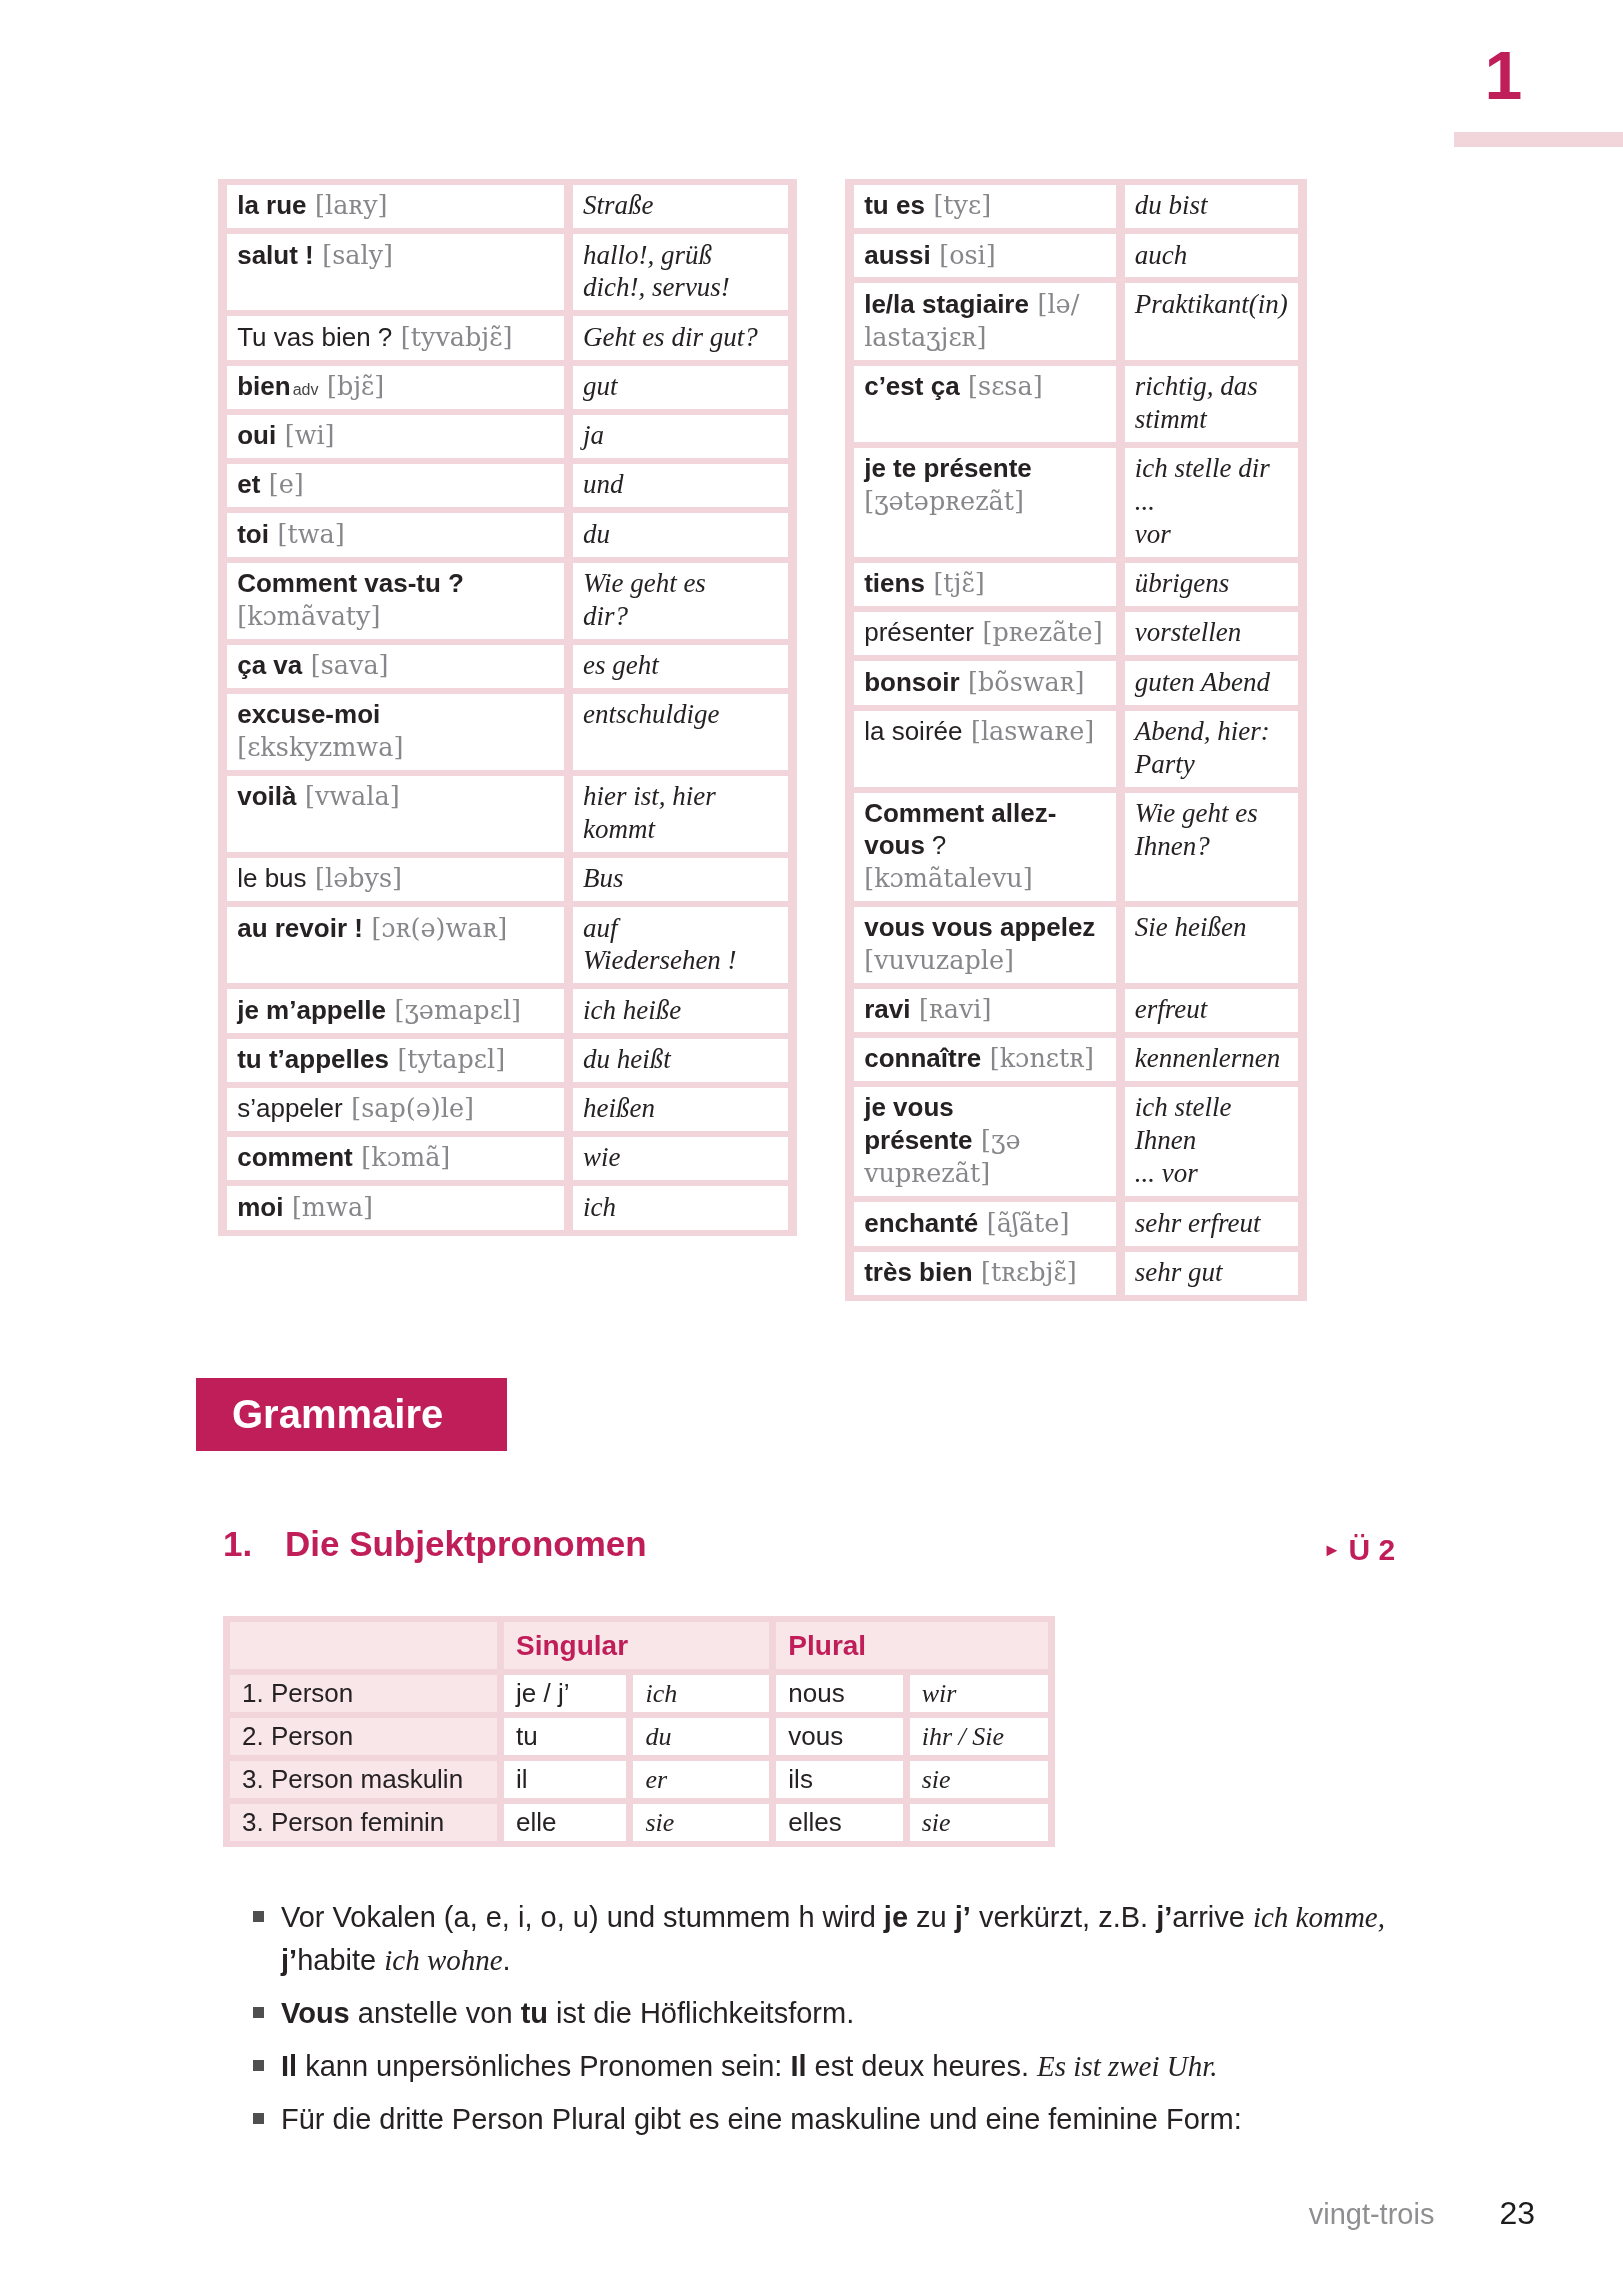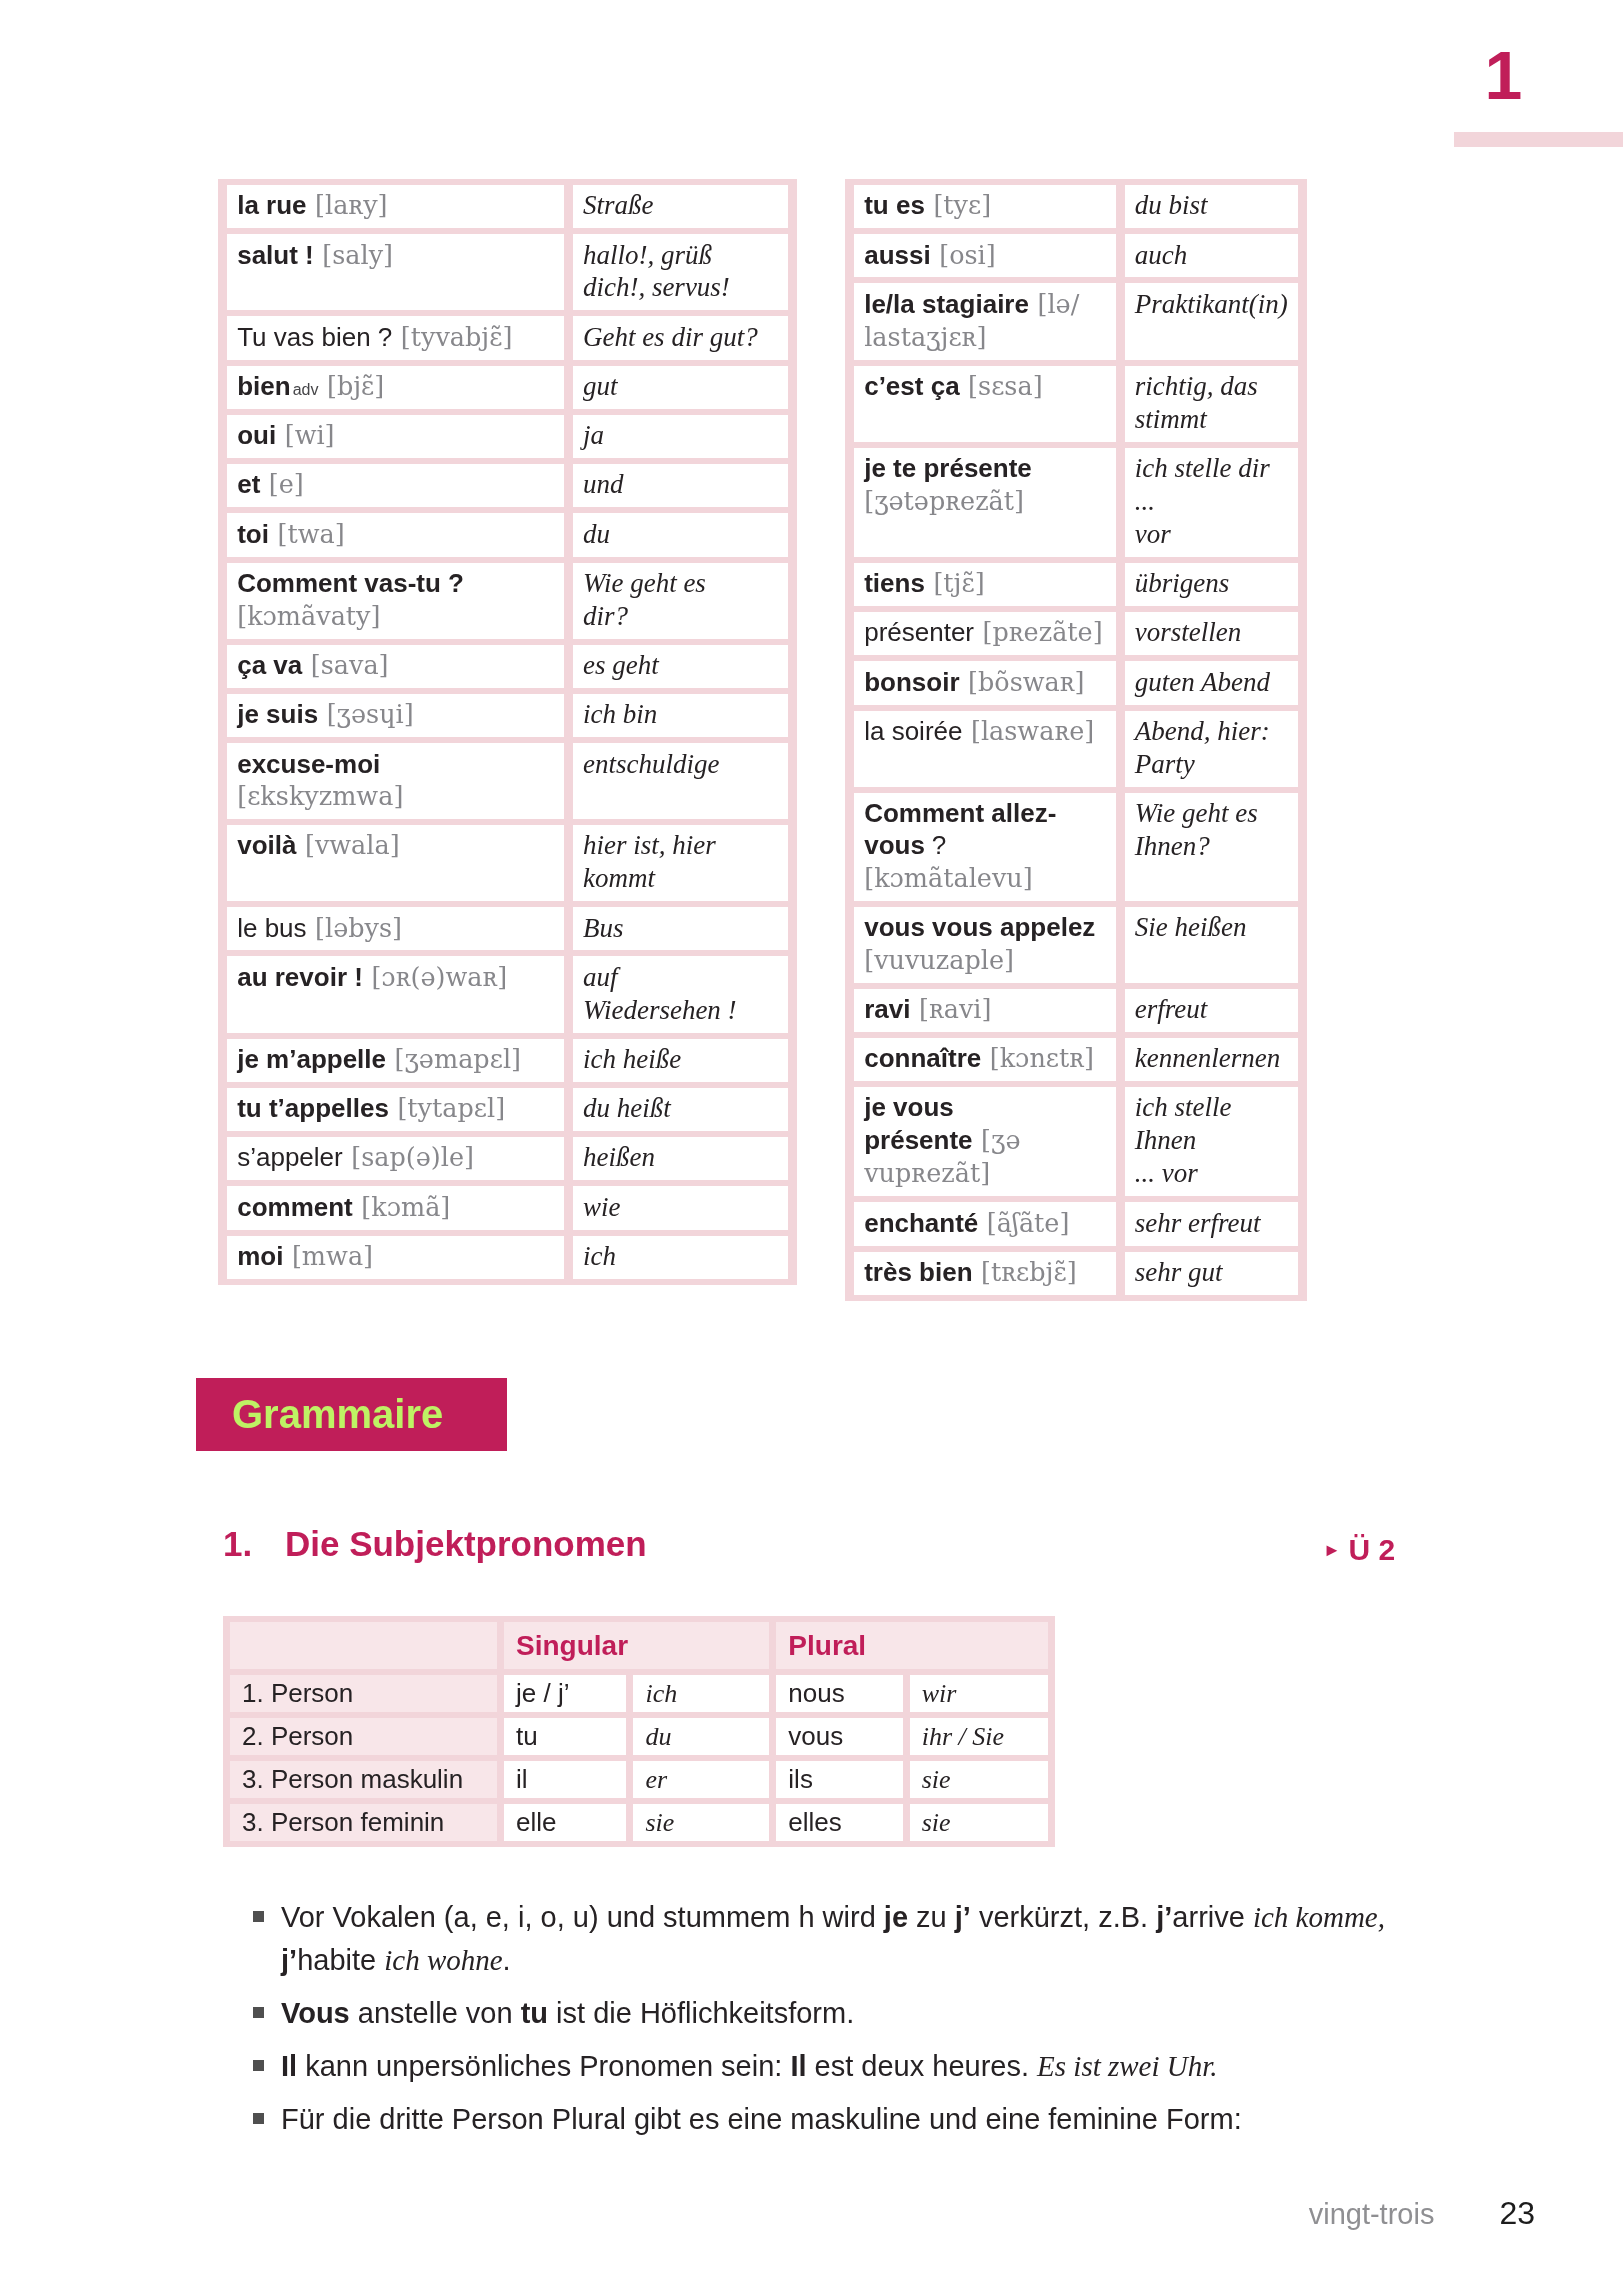--- a/index.html
+++ b/index.html
@@ -32,21 +32,21 @@
   .suffix{font-weight:normal;font-size:26px;margin-left:6.8px;}
   .ipa{font-family:"DejaVu Serif","DejaVu Sans",serif;font-weight:normal;
     color:var(--ipa-gray);font-size:25.5px;margin-left:8.5px;}
   .ipa.block{display:block;margin-left:0;margin-top:1.7px;}
   .de-cell{font-family:"Liberation Serif",serif;font-style:italic;font-size:27px;
     line-height:1.22;white-space:pre-line;padding-top:5.1px;}
 
   
   .grammaire-box{position:absolute;left:196px;top:1378px;width:311px;height:73px;
     background:var(--accent);display:flex;align-items:center;padding-left:36px;}
-  .grammaire-box span{color:#bef264;font-size:40px;font-weight:bold;}
+  .grammaire-box span{color:#ffffff;font-size:40px;font-weight:bold;}
 
   
   .subsection{position:absolute;left:223px;top:1524px;margin:0;
     font-size:35px;font-weight:bold;color:var(--accent);}
   .ss-num{margin-right:23px;}
 
   
   .exercise-ref{position:absolute;left:1323px;top:1533px;color:var(--accent);
     font-size:30px;font-weight:bold;white-space:nowrap;}
   .marker{font-size:18px;position:relative;top:-4.3px;margin-right:7.7px;}
@@ -120,24 +120,20 @@
             <td class="de-cell">du</td>
           </tr>
           <tr>
             <td class="fr-cell"><span class="fr">Comment vas-tu ?</span><span class="ipa block">[kɔmãvaty]</span></td>
             <td class="de-cell">Wie geht es
 dir?</td>
           </tr>
           <tr>
             <td class="fr-cell"><span class="fr">ça va</span><span class="ipa">[sava]</span></td>
             <td class="de-cell">es geht</td>
-          </tr>
-          <tr>
-            <td class="fr-cell"><span class="fr">je suis</span><span class="ipa">[ʒəsɥi]</span></td>
-            <td class="de-cell">ich bin</td>
           </tr>
           <tr>
             <td class="fr-cell"><span class="fr">excuse-moi</span><span class="ipa block">[ɛkskyzmwa]</span></td>
             <td class="de-cell">entschuldige</td>
           </tr>
           <tr>
             <td class="fr-cell"><span class="fr">voilà</span><span class="ipa">[vwala]</span></td>
             <td class="de-cell">hier ist, hier
 kommt</td>
           </tr>

